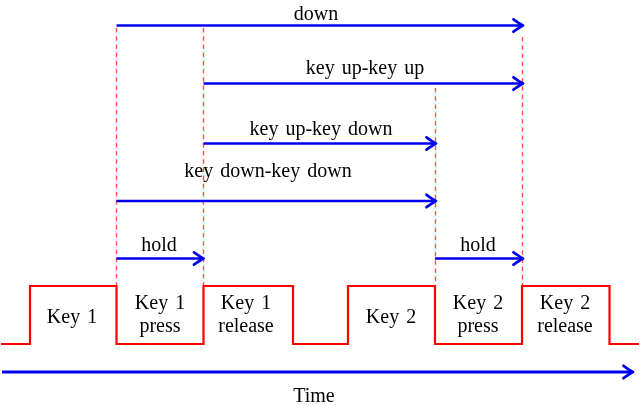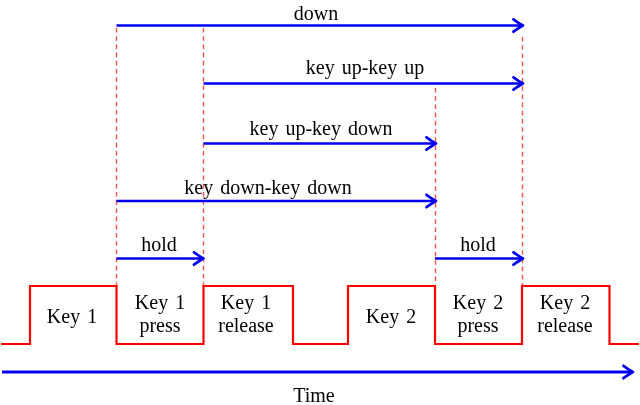--- a/index.html
+++ b/index.html
@@ -55,21 +55,21 @@
     <path class="wave" d="M 1,344 L 30,344 L 30,286 L 116.5,286 L 116.5,344 L 203.5,344 L 203.5,286
              L 293,286 L 293,344 L 348,344 L 348,286 L 435,286 L 435,344 L 522,344
              L 522,286 L 609.5,286 L 609.5,344 L 639,344"></path>
 
     <line class="taxis" x1="2" y1="372" x2="631" y2="372" marker-end="url(#ah)"></line>
   </svg>
 
   <div class="lbl" style="left:316px;top:2px">down</div>
   <div class="lbl" style="left:321px;top:117px">key up-key down</div>
   <div class="lbl" style="left:365px;top:56px">key up-key up</div>
-  <div class="lbl" style="left:268px;top:176px">key down-key down</div>
+  <div class="lbl" style="left:268px;top:159px">key down-key down</div>
   <div class="lbl" style="left:159px;top:233px">hold</div>
   <div class="lbl" style="left:478px;top:233px">hold</div>
 
   <div class="lbl" style="left:72px;top:305px">
     <span>Key 1</span>
   </div>
   <div class="lbl" style="left:160px;top:291px">
     <span>Key 1</span>
     <span>press</span>
   </div>

